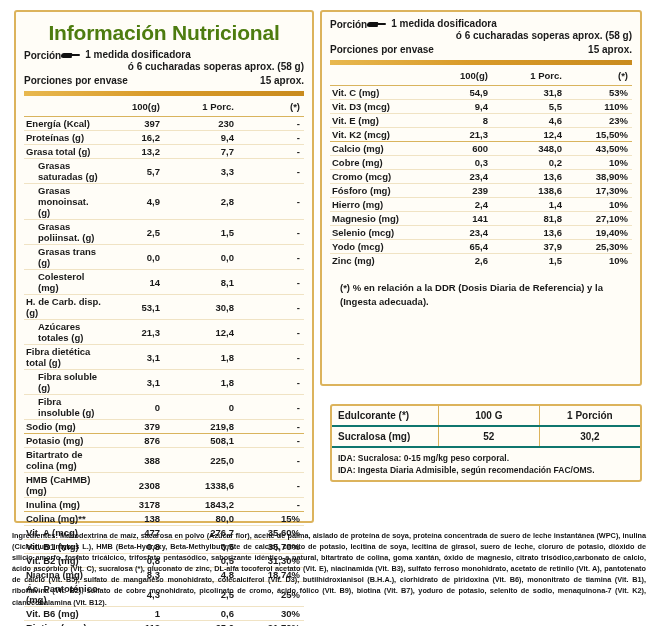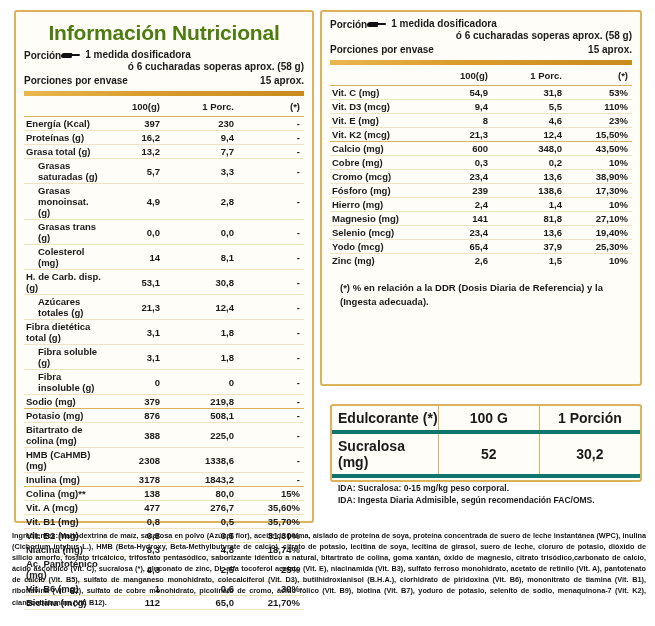--- a/index.html
+++ b/index.html
@@ -80,22 +80,22 @@
 
   
   .footnote{
     font-size:9.5px;font-weight:bold;line-height:14px;
     margin:14px 2px 0 10px;
   }
 
   
   table.sweet{width:100%;border-collapse:collapse;table-layout:fixed;}
   table.sweet td{
-    font-size:14px;font-weight:bold;padding:4px 0;text-align:center;
-    border-bottom:4px solid #0f766e;
+    font-size:10px;font-weight:bold;padding:4px 0;text-align:center;
+    border-bottom:2px solid #0f766e;
   }
   table.sweet td.sw-name{
     text-align:left;padding-left:6px;width:100px;border-right:1px solid #dcb35c;
   }
   table.sweet td.sw-a{border-right:1px solid #dcb35c;}
   .ida{
     font-size:8.5px;font-weight:bold;line-height:12px;padding:4px 6px 3px 6px;
   }
 
   
@@ -164,20 +164,26 @@
           <tr class="thin indent">
             <td class="c-name">Grasas saturadas (g)</td>
             <td class="c-100">5,7</td>
             <td class="c-porc">3,3</td>
             <td class="c-star">-</td>
           </tr>
           <tr class="thin indent">
             <td class="c-name">Grasas monoinsat. (g)</td>
             <td class="c-100">4,9</td>
             <td class="c-porc">2,8</td>
+            <td class="c-star">-</td>
+          </tr>
+          <tr class="thin indent">
+            <td class="c-name">Grasas poliinsat. (g)</td>
+            <td class="c-100">2,5</td>
+            <td class="c-porc">1,5</td>
             <td class="c-star">-</td>
           </tr>
           <tr class="thin indent">
             <td class="c-name">Grasas trans (g)</td>
             <td class="c-100">0,0</td>
             <td class="c-porc">0,0</td>
             <td class="c-star">-</td>
           </tr>
           <tr class="thin indent">
             <td class="c-name">Colesterol (mg)</td>

